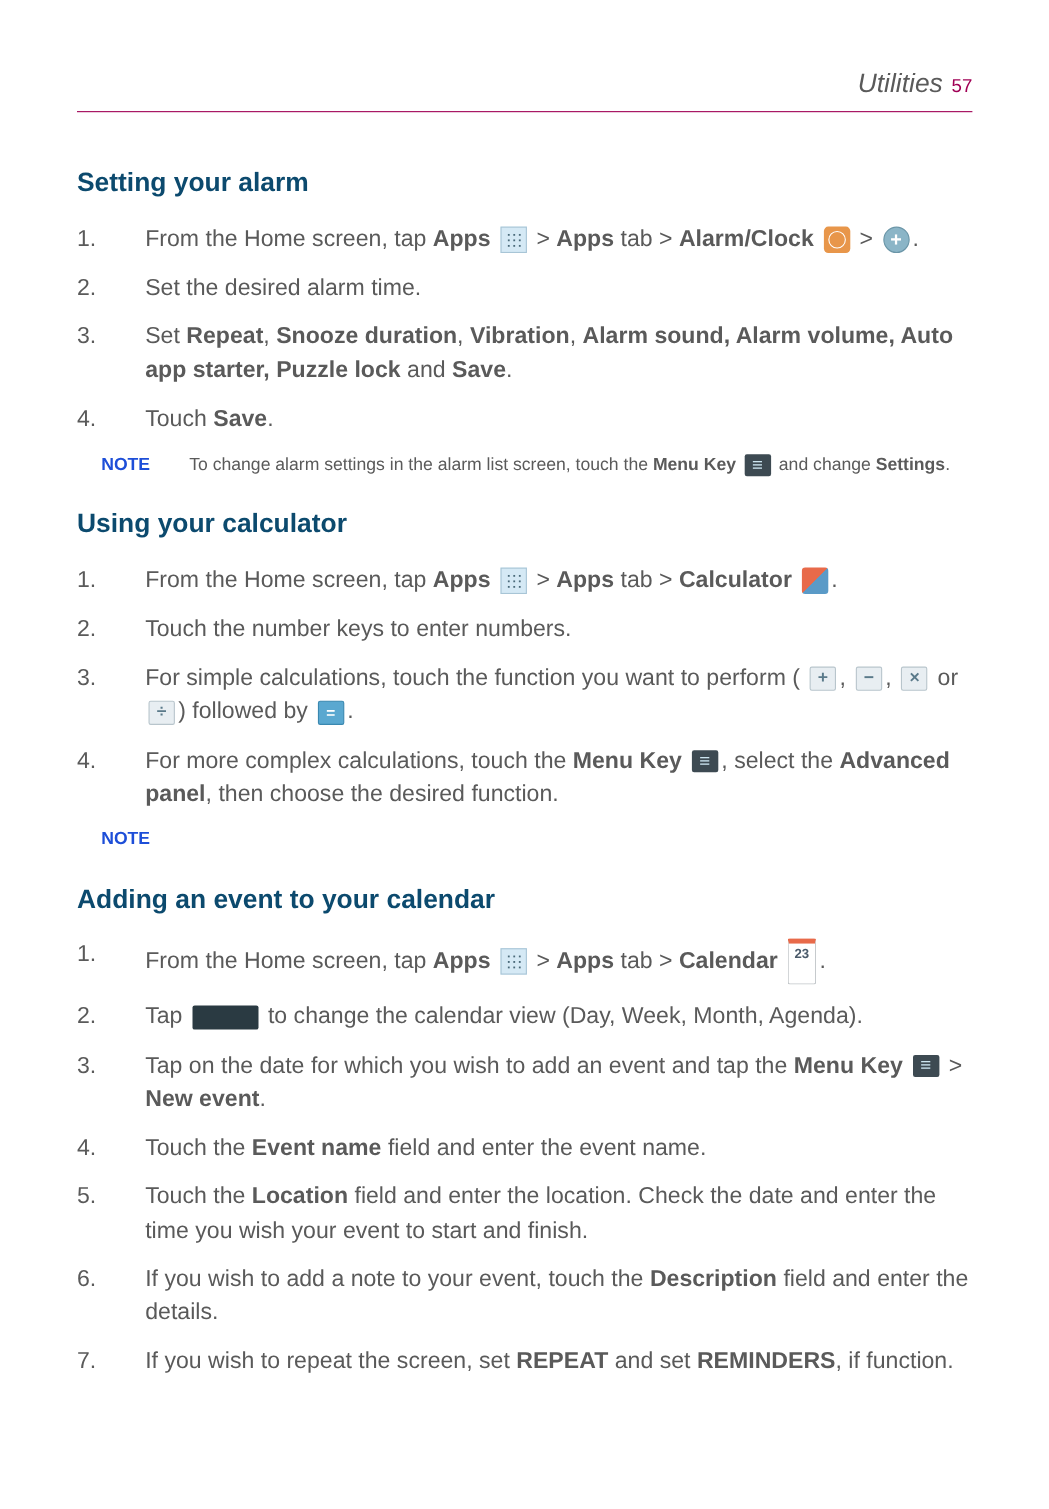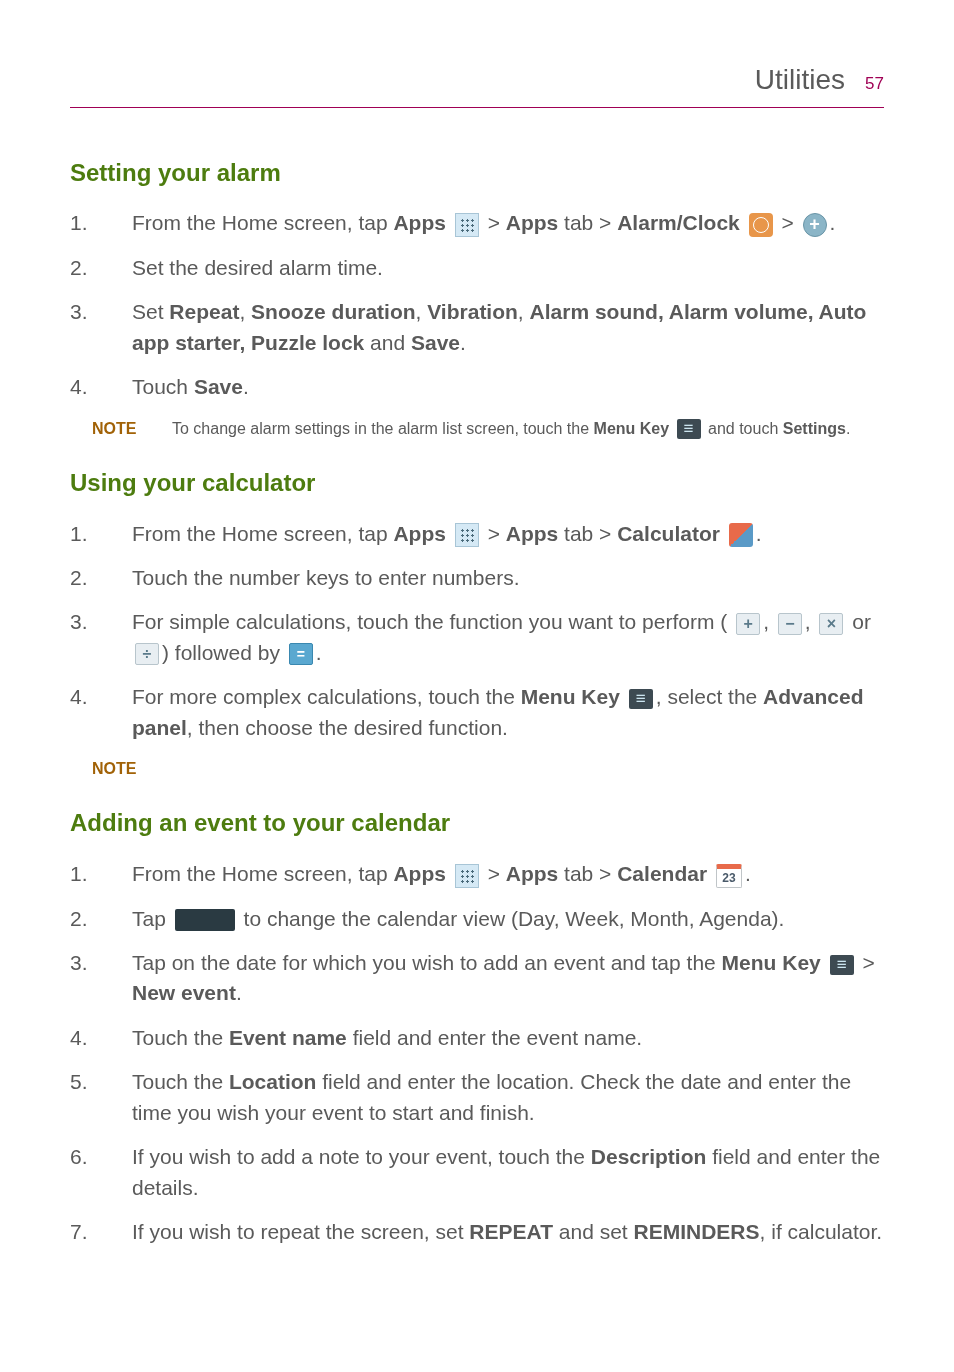--- a/index.html
+++ b/index.html
@@ -19,31 +19,32 @@
     .header-line {
       border-bottom: 1.5px solid #a00055;
       display: flex;
       justify-content: flex-end;
       align-items: baseline;
       padding-bottom: 6px;
       margin-bottom: 48px;
     }
     .section-name {
       color: #5a5a5a;
-      font-size: 28px;
+      font-size: 24px;
       font-weight: 400;
-      margin-right: 20px;
+      margin-right: 8px;
+      font-style: italic;
     }
     .page-num {
       color: #a00055;
       font-size: 17px;
       font-weight: normal;
     }
     .section-heading {
-      color: #4d7c0f;
+      color: #0c4a6e;
       font-size: 24px;
       font-weight: bold;
       margin-bottom: 18px;
     }
     .step {
       display: flex;
       margin-bottom: 14px;
       align-items: flex-start;
     }
     .step-num {
@@ -58,21 +59,21 @@
       font-weight: bold;
       color: #5a5a5a;
     }
     .note-row {
       display: flex;
       margin: 8px 0 22px 22px;
       font-size: 16px;
       align-items: flex-start;
     }
     .note-label {
-      color: #a16207;
+      color: #1d4ed8;
       font-weight: bold;
       min-width: 80px;
       font-size: 16px;
     }
     .note-body {
       flex: 1;
       color: #5a5a5a;
     }
     .icon {
       display: inline-block;
@@ -177,21 +178,21 @@
       background: #e8eef2;
       border: 1px solid #b8c5cc;
       border-radius: 2px;
       text-align: center;
       line-height: 18px;
       font-size: 13px;
       color: #5a9ac7;
     }
     .icon-calendar {
       width: 26px;
-      height: 24px;
+      height: 42px;
       background: #fff;
       border: 1px solid #c0c5c8;
       border-top: 5px solid #e86a4a;
       border-radius: 2px;
       text-align: center;
       line-height: 18px;
       font-size: 12px;
       font-weight: bold;
       color: #4a5a6a;
     }
@@ -244,21 +245,21 @@
   <div class="step-body">
     <span>Touch </span><span class="bold">Save</span><span>.</span>
   </div>
 </div>
 
 <div class="note-row">
   <div class="note-label">NOTE</div>
   <div class="note-body">
     <span>To change alarm settings in the alarm list screen, touch the </span><span class="bold">Menu Key</span>
     <span class="icon icon-menu"></span>
-    <span> and touch </span><span class="bold">Settings</span><span>.</span>
+    <span> and change </span><span class="bold">Settings</span><span>.</span>
   </div>
 </div>
 
 <div class="section-heading section-gap">Using your calculator</div>
 
 <div class="step">
   <div class="step-num">1.</div>
   <div class="step-body">
     <span>From the Home screen, tap </span><span class="bold">Apps</span>
     <span class="icon icon-apps"></span>
@@ -343,15 +344,15 @@
 <div class="step">
   <div class="step-num">6.</div>
   <div class="step-body">
     <span>If you wish to add a note to your event, touch the </span><span class="bold">Description</span><span> field and enter the details.</span>
   </div>
 </div>
 
 <div class="step">
   <div class="step-num">7.</div>
   <div class="step-body">
-    <span>If you wish to repeat the screen, set </span><span class="bold">REPEAT</span><span> and set </span><span class="bold">REMINDERS</span><span>, if calculator.</span>
+    <span>If you wish to repeat the screen, set </span><span class="bold">REPEAT</span><span> and set </span><span class="bold">REMINDERS</span><span>, if function.</span>
   </div>
 </div>
 
 </body></html>

